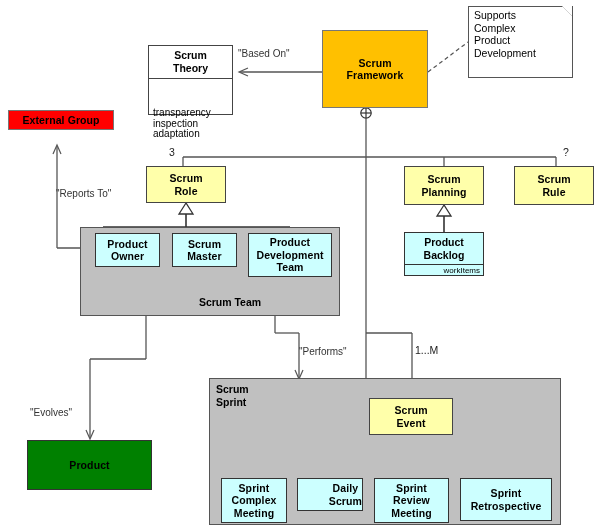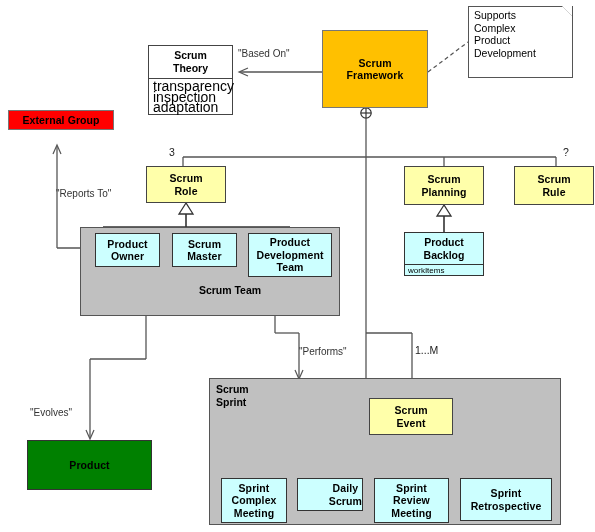--- a/index.html
+++ b/index.html
@@ -5,26 +5,26 @@
   html,body{margin:0;padding:0;background:#ffffff;}
   body{width:595px;height:532px;font-family:"Liberation Sans",sans-serif;overflow:hidden;}
   #stage{position:relative;width:595px;height:532px;}
   svg.layer{position:absolute;left:0;top:0;width:595px;height:532px;pointer-events:none;}
   .node{position:absolute;box-sizing:border-box;border:1px solid #555;display:flex;flex-direction:column;
         align-items:center;justify-content:center;text-align:center;color:#000;}
   .node .title{font-weight:bold;font-size:10.5px;line-height:12.5px;letter-spacing:.1px;}
   .classic{border:1px solid #444;background:#fff;align-items:stretch;justify-content:flex-start;}
   .classic .head{font-weight:bold;font-size:10.5px;line-height:12.5px;text-align:center;padding:3px 2px 4px;}
   .classic .sep{border-top:1px solid #444;}
-  .classic .attrs{font-size:14px;line-height:10.5px;padding:2px 4px;text-align:left;}
+  .classic .attrs{font-size:10px;line-height:10.5px;padding:2px 4px;text-align:left;margin-top:27px;}
   .yellowbox{background:#ffffaa;border:1px solid #444;}
   .cyanbox{background:#ccffff;border:1px solid #333;}
   .cyanbox.compart{align-items:stretch;justify-content:flex-start;}
   .cyanbox .head2{font-weight:bold;font-size:10.5px;line-height:12.5px;text-align:center;padding:3px 2px 3px;}
-  .cyanbox .attrs2{font-size:8px;line-height:10px;padding:1px 3px;text-align:left;border-top:1px solid #333;}
+  .cyanbox .attrs2{font-size:8px;line-height:10px;padding:1px 3px;text-align:right;border-top:1px solid #333;}
   .orangebox{background:#ffc000;border:1px solid #777;}
   .redbox{background:#ff0000;border:1px solid #777;}
   .greenbox{background:#008000;border:1px solid #333;}
   .graygroup{position:absolute;box-sizing:border-box;background:#c0c0c0;border:1px solid #555;}
   .grouplabel{position:absolute;font-weight:bold;font-size:10.5px;line-height:12.5px;color:#000;text-align:center;}
   .note{position:absolute;box-sizing:border-box;background:#fff;border:1px solid #555;
         font-size:10.5px;line-height:12.6px;padding:2px 4px 2px 5px;color:#000;}
   .notefold{position:absolute;width:0;height:0;border-left:11px solid transparent;border-top:11px solid #555;}
   .notefold2{position:absolute;width:0;height:0;border-left:10px solid transparent;border-top:10px solid #fff;}
   .edgelabel{position:absolute;font-size:10px;line-height:12px;color:#333;white-space:nowrap;}
@@ -126,21 +126,21 @@
       <line x1="412" y1="438" x2="412" y2="467" stroke="#333" stroke-width="1.6"></line>
       <line x1="254" y1="467" x2="520" y2="467" stroke="#333" stroke-width="1.3"></line>
       <line x1="254" y1="467" x2="254" y2="478" stroke="#333" stroke-width="1.3"></line>
       <line x1="330" y1="467" x2="330" y2="478" stroke="#333" stroke-width="1.3"></line>
       <line x1="412" y1="467" x2="412" y2="478" stroke="#333" stroke-width="1.3"></line>
       <line x1="520" y1="467" x2="520" y2="478" stroke="#333" stroke-width="1.3"></line>
     </g>
   </svg>
 
   <div class="graygroup" style="left:80px;top:227px;width:260px;height:89px;"></div>
-  <div class="grouplabel" style="left:80px;top:284px;width:300px;">Scrum Team</div>
+  <div class="grouplabel" style="left:80px;top:296px;width:300px;">Scrum Team</div>
 
   <div class="graygroup" style="left:209px;top:378px;width:352px;height:147px;"></div>
   <div class="grouplabel" style="left:216px;top:383px;width:60px;text-align:left;">
     <div>Scrum</div>
     <div>Sprint</div>
   </div>
 
   <div class="note" style="left:468px;top:6px;width:105px;height:72px;">
     <div>Supports</div>
     <div>Complex</div>

